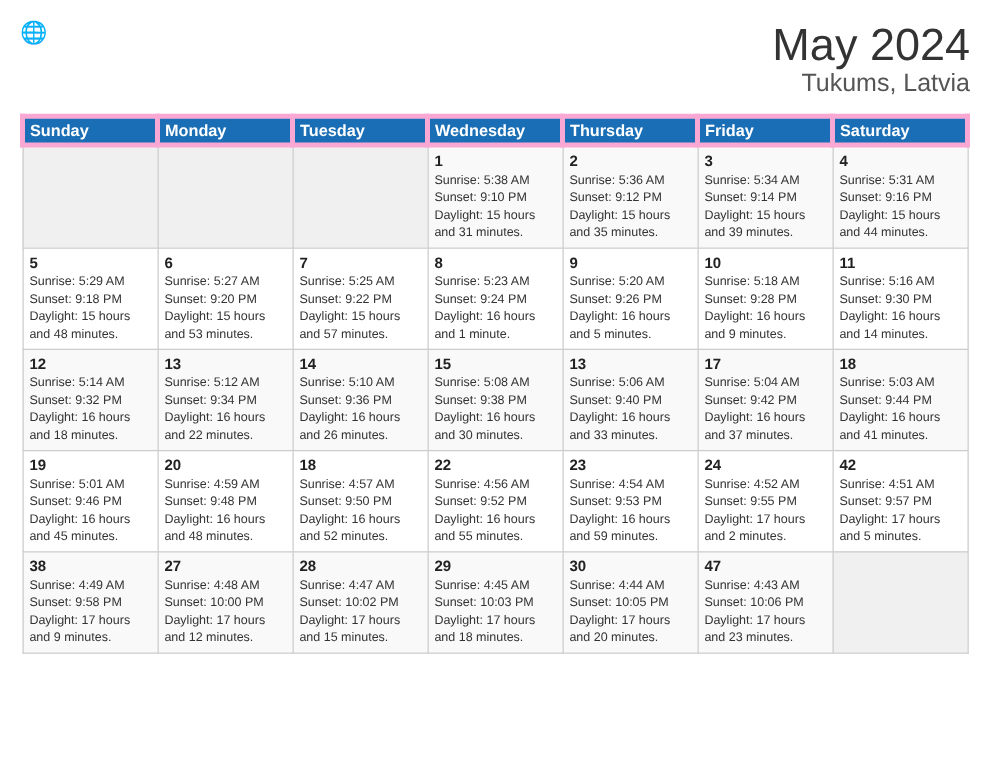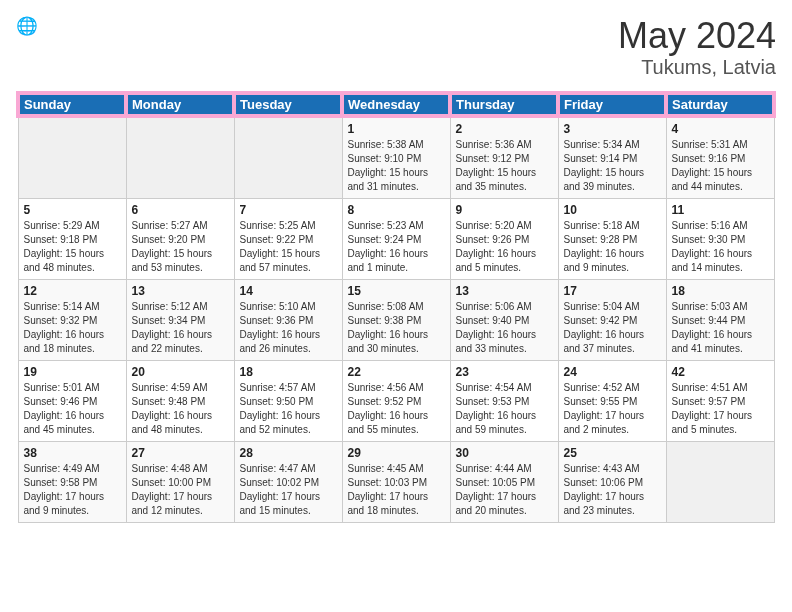--- a/index.html
+++ b/index.html
@@ -243,19 +243,19 @@
         </td>
         <td>
           <div class="day-number">29</div>
           <div class="day-info">Sunrise: 4:45 AM<br>Sunset: 10:03 PM<br>Daylight: 17 hours and 18 minutes.</div>
         </td>
         <td>
           <div class="day-number">30</div>
           <div class="day-info">Sunrise: 4:44 AM<br>Sunset: 10:05 PM<br>Daylight: 17 hours and 20 minutes.</div>
         </td>
         <td>
-          <div class="day-number">25</div>
+          <div class="day-number">47</div>
           <div class="day-info">Sunrise: 4:43 AM<br>Sunset: 10:06 PM<br>Daylight: 17 hours and 23 minutes.</div>
         </td>
         <td class="cell-empty"></td>
       </tr>
     </tbody>
 </table>
 
 </body></html>

